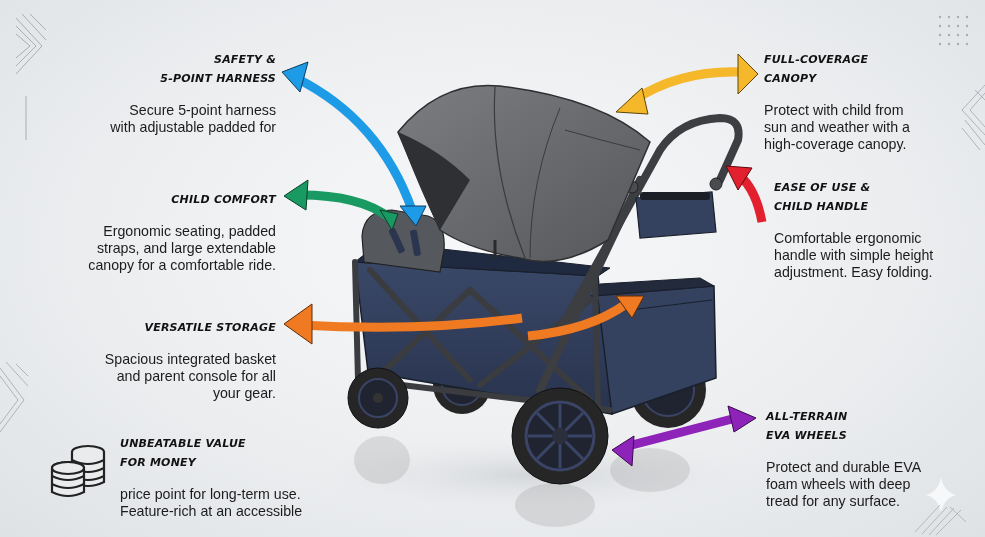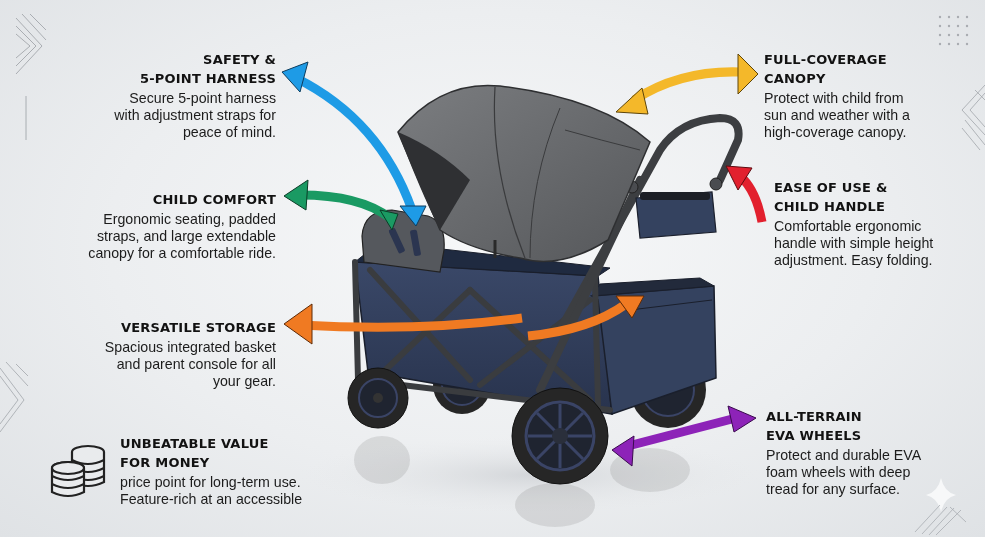--- a/index.html
+++ b/index.html
@@ -5,25 +5,25 @@
   html, body { margin:0; padding:0; }
   body {
     width:985px; height:537px; overflow:hidden; position:relative;
     background: radial-gradient(ellipse at 50% 45%, #f7f8f9 0%, #eceef0 55%, #dfe2e5 100%);
     font-family: "Liberation Sans", sans-serif;
   }
   .canvas { position:absolute; left:0; top:0; width:985px; height:537px; }
   .feature { position:absolute; color:#111; }
   .feature .title {
     font-family: "DejaVu Sans", sans-serif; font-weight:bold;
-    font-size:13px; line-height:19px; letter-spacing:0.2px; color:#121212;
+    font-size:11px; line-height:19px; letter-spacing:0.2px; color:#121212;font-style:italic;
   }
   .feature .desc {
     font-family: "Liberation Sans", sans-serif; font-size:14.2px; line-height:17px; color:#1c1c1c;
-    margin-top:2px;
+    margin-top:14px;
   }
   .right-align { text-align:right; }
   .left-align { text-align:left; }
   svg { position:absolute; left:0; top:0; }
 </style>
 </head>
 <body>
 
 <div class="canvas">
 
@@ -218,22 +218,21 @@
     </g>
   </svg>
 
   <div class="feature right-align" style="right:709px; top:50px; width:260px;">
     <div class="title">
       <div>SAFETY &amp;</div>
       <div>5-POINT HARNESS</div>
     </div>
     <div class="desc">
       <div>Secure 5-point harness</div>
-      <div>with adjustment straps for</div>
-      <div>peace of mind.</div>
+      <div>with adjustable padded for</div>
     </div>
   </div>
 
   <div class="feature right-align" style="right:709px; top:190px; width:280px;">
     <div class="title">
       <div>CHILD COMFORT</div>
     </div>
     <div class="desc">
       <div>Ergonomic seating, padded</div>
       <div>straps, and large extendable</div>

